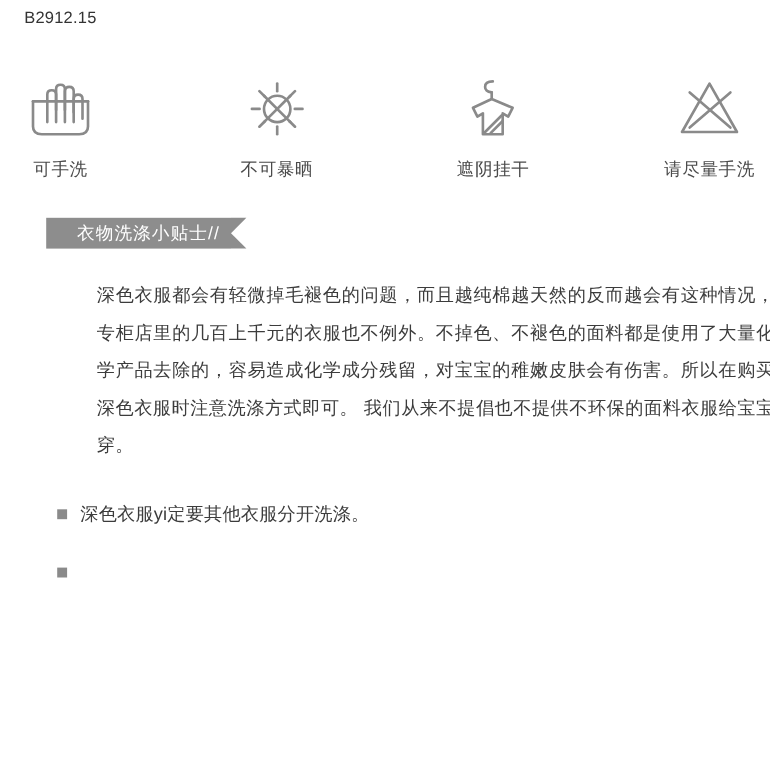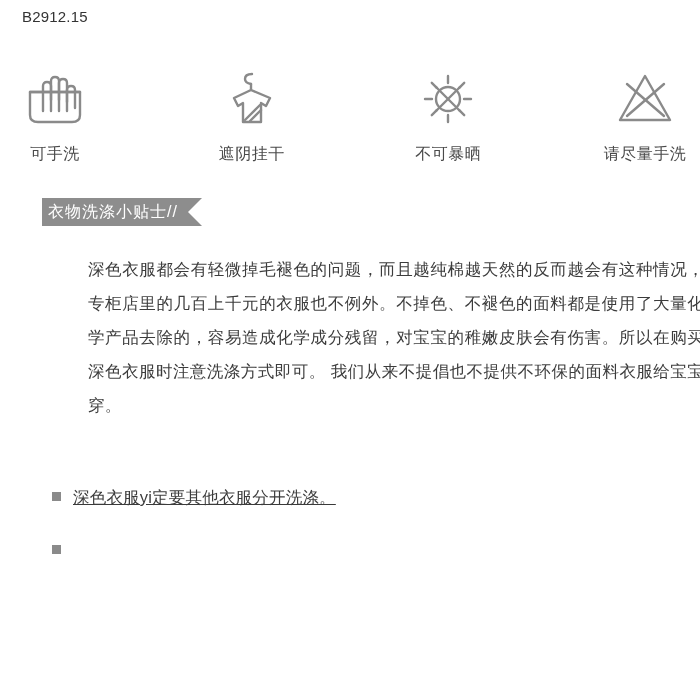--- a/index.html
+++ b/index.html
@@ -69,21 +69,21 @@
     display: flex;
     align-items: stretch;
   }
   .banner-body {
     background: #8d8d8d;
     color: #ffffff;
     font-size: 16px;
     letter-spacing: 1px;
     display: flex;
     align-items: center;
-    padding: 0 10px 0 6px;
+    padding: 0 10px 0 28px;
   }
   .banner-tail {
     width: 0;
     height: 0;
     border-top: 14px solid #8d8d8d;
     border-bottom: 14px solid #8d8d8d;
     border-right: 14px solid transparent;
   }
 
   
@@ -96,24 +96,23 @@
     line-height: 34px;
     color: #3c3c3c;
     text-align: justify;
     letter-spacing: 0.2px;
     margin-left: 48px;
   }
 
   
   .bullets {
     position: absolute;
-    top: 483px;
+    top: 454px;
     left: 52px;
     width: 610px;
-    text-decoration: underline;
   }
   .bullet {
     display: flex;
     align-items: flex-start;
     margin-bottom: 24px;
   }
   .bullet-marker {
     width: 9px;
     height: 9px;
     background: #8a8a8a;
@@ -143,33 +142,20 @@
         <svg width="62" height="58" viewBox="0 0 62 58" fill="none" stroke="#8a8a8a" stroke-width="2.4" stroke-linecap="round" stroke-linejoin="round">
           <path d="M6 22 L6 45 Q6 52 14 52 L48 52 Q56 52 56 45 L56 22 Z"></path>
           <path d="M6 22 L56 22"></path>
           <path d="M19 41 L19 16 Q19 12 23 12 Q27 12 27 16 L27 30"></path>
           <path d="M27 41 L27 11 Q27 7 31 7 Q35 7 35 11 L35 30"></path>
           <path d="M35 41 L35 13 Q35 9 39 9 Q43 9 43 13 L43 32"></path>
           <path d="M43 41 L43 20 Q43 16 47 16 Q51 16 51 20 L51 38"></path>
         </svg>
       </div>
       <div class="icon-label">可手洗</div>
-    </div>
-
-    <div class="icon-cell">
-      <div class="icon-art">
-        <svg width="62" height="62" viewBox="0 0 62 62" fill="none" stroke="#8a8a8a" stroke-width="2.4" stroke-linecap="round" stroke-linejoin="round">
-          <path d="M31 6 Q24 6 24 11 Q24 15 30 16"></path>
-          <path d="M30 16 L30 22"></path>
-          <path d="M30 22 L13 30 L17 38 L22 35 L22 54 L40 54 L40 35 L45 38 L49 30 L30 22"></path>
-          <path d="M24 52 L39 37"></path>
-          <path d="M29 53 L40 42"></path>
-        </svg>
-      </div>
-      <div class="icon-label">遮阴挂干</div>
     </div>
 
     <div class="icon-cell">
       <div class="icon-art">
         <svg width="62" height="62" viewBox="0 0 62 62" fill="none" stroke="#8a8a8a" stroke-width="2.4" stroke-linecap="round" stroke-linejoin="round">
           <circle cx="31" cy="31" r="12"></circle>
           <path d="M31 8 L31 15"></path>
           <path d="M31 47 L31 54"></path>
           <path d="M8 31 L15 31"></path>
           <path d="M47 31 L54 31"></path>
@@ -179,20 +165,33 @@
           <path d="M19.8 42.2 L14.8 47.2"></path>
           <path d="M19 19 L43 43"></path>
           <path d="M43 19 L19 43"></path>
         </svg>
       </div>
       <div class="icon-label">不可暴晒</div>
     </div>
 
     <div class="icon-cell">
       <div class="icon-art">
+        <svg width="62" height="62" viewBox="0 0 62 62" fill="none" stroke="#8a8a8a" stroke-width="2.4" stroke-linecap="round" stroke-linejoin="round">
+          <path d="M31 6 Q24 6 24 11 Q24 15 30 16"></path>
+          <path d="M30 16 L30 22"></path>
+          <path d="M30 22 L13 30 L17 38 L22 35 L22 54 L40 54 L40 35 L45 38 L49 30 L30 22"></path>
+          <path d="M24 52 L39 37"></path>
+          <path d="M29 53 L40 42"></path>
+        </svg>
+      </div>
+      <div class="icon-label">遮阴挂干</div>
+    </div>
+
+    <div class="icon-cell">
+      <div class="icon-art">
         <svg width="62" height="58" viewBox="0 0 62 58" fill="none" stroke="#8a8a8a" stroke-width="2.4" stroke-linecap="round" stroke-linejoin="round">
           <path d="M31 6 L56 50 L6 50 Z"></path>
           <path d="M13 14 L50 46"></path>
           <path d="M50 14 L13 46"></path>
         </svg>
       </div>
       <div class="icon-label">请尽量手洗</div>
     </div>
 
   </div>

